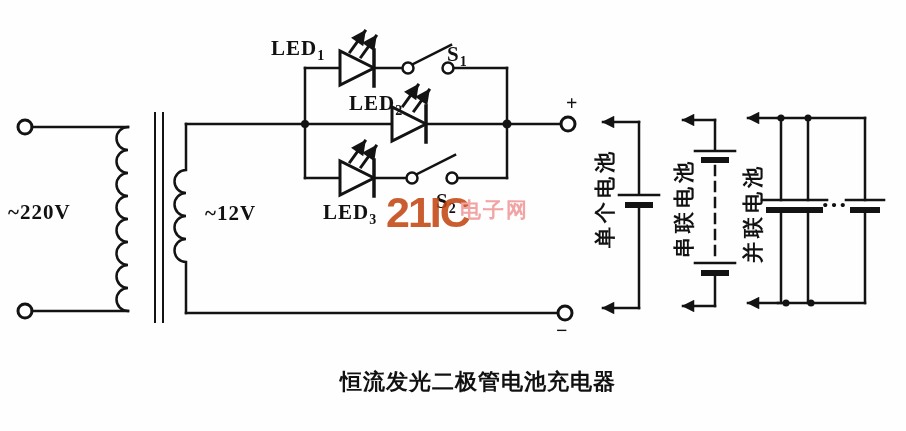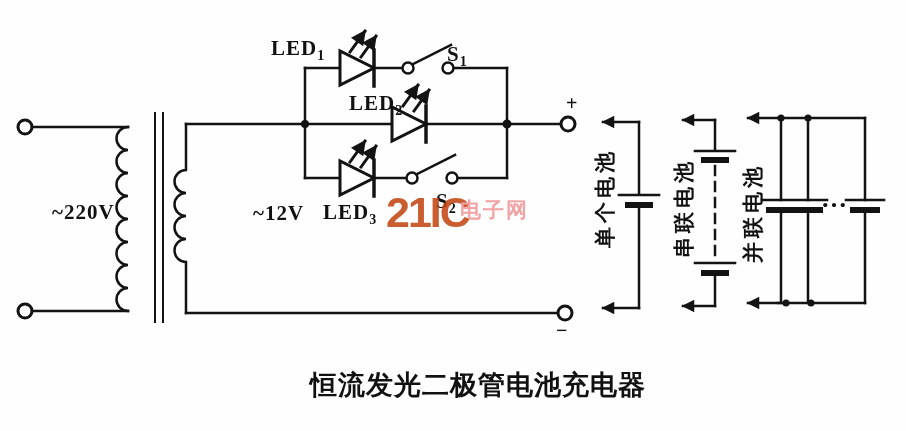--- a/index.html
+++ b/index.html
@@ -17,21 +17,21 @@
   .plate-long{fill:none;stroke:#131313;stroke-width:2.6px;}
   .plate-short{fill:none;stroke:#131313;stroke-width:6px;}
   .dashed{fill:none;stroke:#131313;stroke-width:2.5px;stroke-dasharray:9 7;}
   .emis{fill:none;stroke:#131313;stroke-width:3px;}
   .lbl{position:absolute;font-weight:bold;font-size:21px;letter-spacing:1px;white-space:nowrap;text-align:center;}
   .lbl sub{font-size:14px;}
   .vlabel{position:absolute;width:120px;text-align:center;transform:rotate(-90deg);
           font-weight:bold;font-size:21px;letter-spacing:4px;white-space:nowrap;}
   .sign{position:absolute;font-weight:bold;font-size:20px;}
   .caption{position:absolute;left:298px;top:367px;width:360px;text-align:center;
-           font-weight:bold;font-size:27px;letter-spacing:1px;white-space:nowrap;}
+           font-weight:bold;font-size:22px;letter-spacing:1px;white-space:nowrap;}
   .ellipsis{position:absolute;left:819px;top:184px;width:32px;text-align:center;
             font-weight:bold;font-size:26px;letter-spacing:2px;}
   .watermark{position:absolute;left:386px;top:192px;width:180px;height:52px;opacity:.85;}
   .wm-brand{position:absolute;left:0;top:-4px;font-family:"Liberation Sans",sans-serif;
             font-weight:bold;font-size:43px;letter-spacing:-2px;color:#c2410c;}
   .wm-site{position:absolute;left:74px;top:4px;font-weight:bold;font-size:21px;
            letter-spacing:2px;color:#f09494;}
   .wm-suffix{position:absolute;left:64px;top:19px;font-style:italic;font-weight:bold;
              font-size:27px;letter-spacing:1px;color:#f6bebe;}
 </style>
@@ -144,22 +144,22 @@
       <path class="plate-long" d="M762 200 H800 M789 200 H827 M846 200 H884"></path>
       <path class="plate-short" d="M769 210 H793 M796 210 H820 M853 210 H877"></path>
       <path class="w" d="M781 213 V303 M808 213 V303 M865 213 V303"></path>
       <path class="w" d="M778 303 H865"></path>
       <circle class="dot" cx="786" cy="303" r="3.5"></circle>
       <circle class="dot" cx="811" cy="303" r="3.5"></circle>
       <path class="w" d="M778 303 H748" marker-end="url(#ah)"></path>
     </g>
   </svg>
 
-  <div class="lbl" style="left:8px;top:200px;margin-left:44px;">~220V</div>
-  <div class="lbl" style="left:205px;top:201px;margin-left:48px;">~12V</div>
+  <div class="lbl" style="left:8px;top:200px;">~220V</div>
+  <div class="lbl" style="left:205px;top:201px;">~12V</div>
 
   <div class="lbl" style="left:271px;top:36px;">
     <span>LED</span><sub>1</sub>
   </div>
   <div class="lbl" style="left:317px;top:91px;margin-left:32px;">
     <span>LED</span><sub>2</sub>
   </div>
   <div class="lbl" style="left:323px;top:200px;">
     <span>LED</span><sub>3</sub>
   </div>

